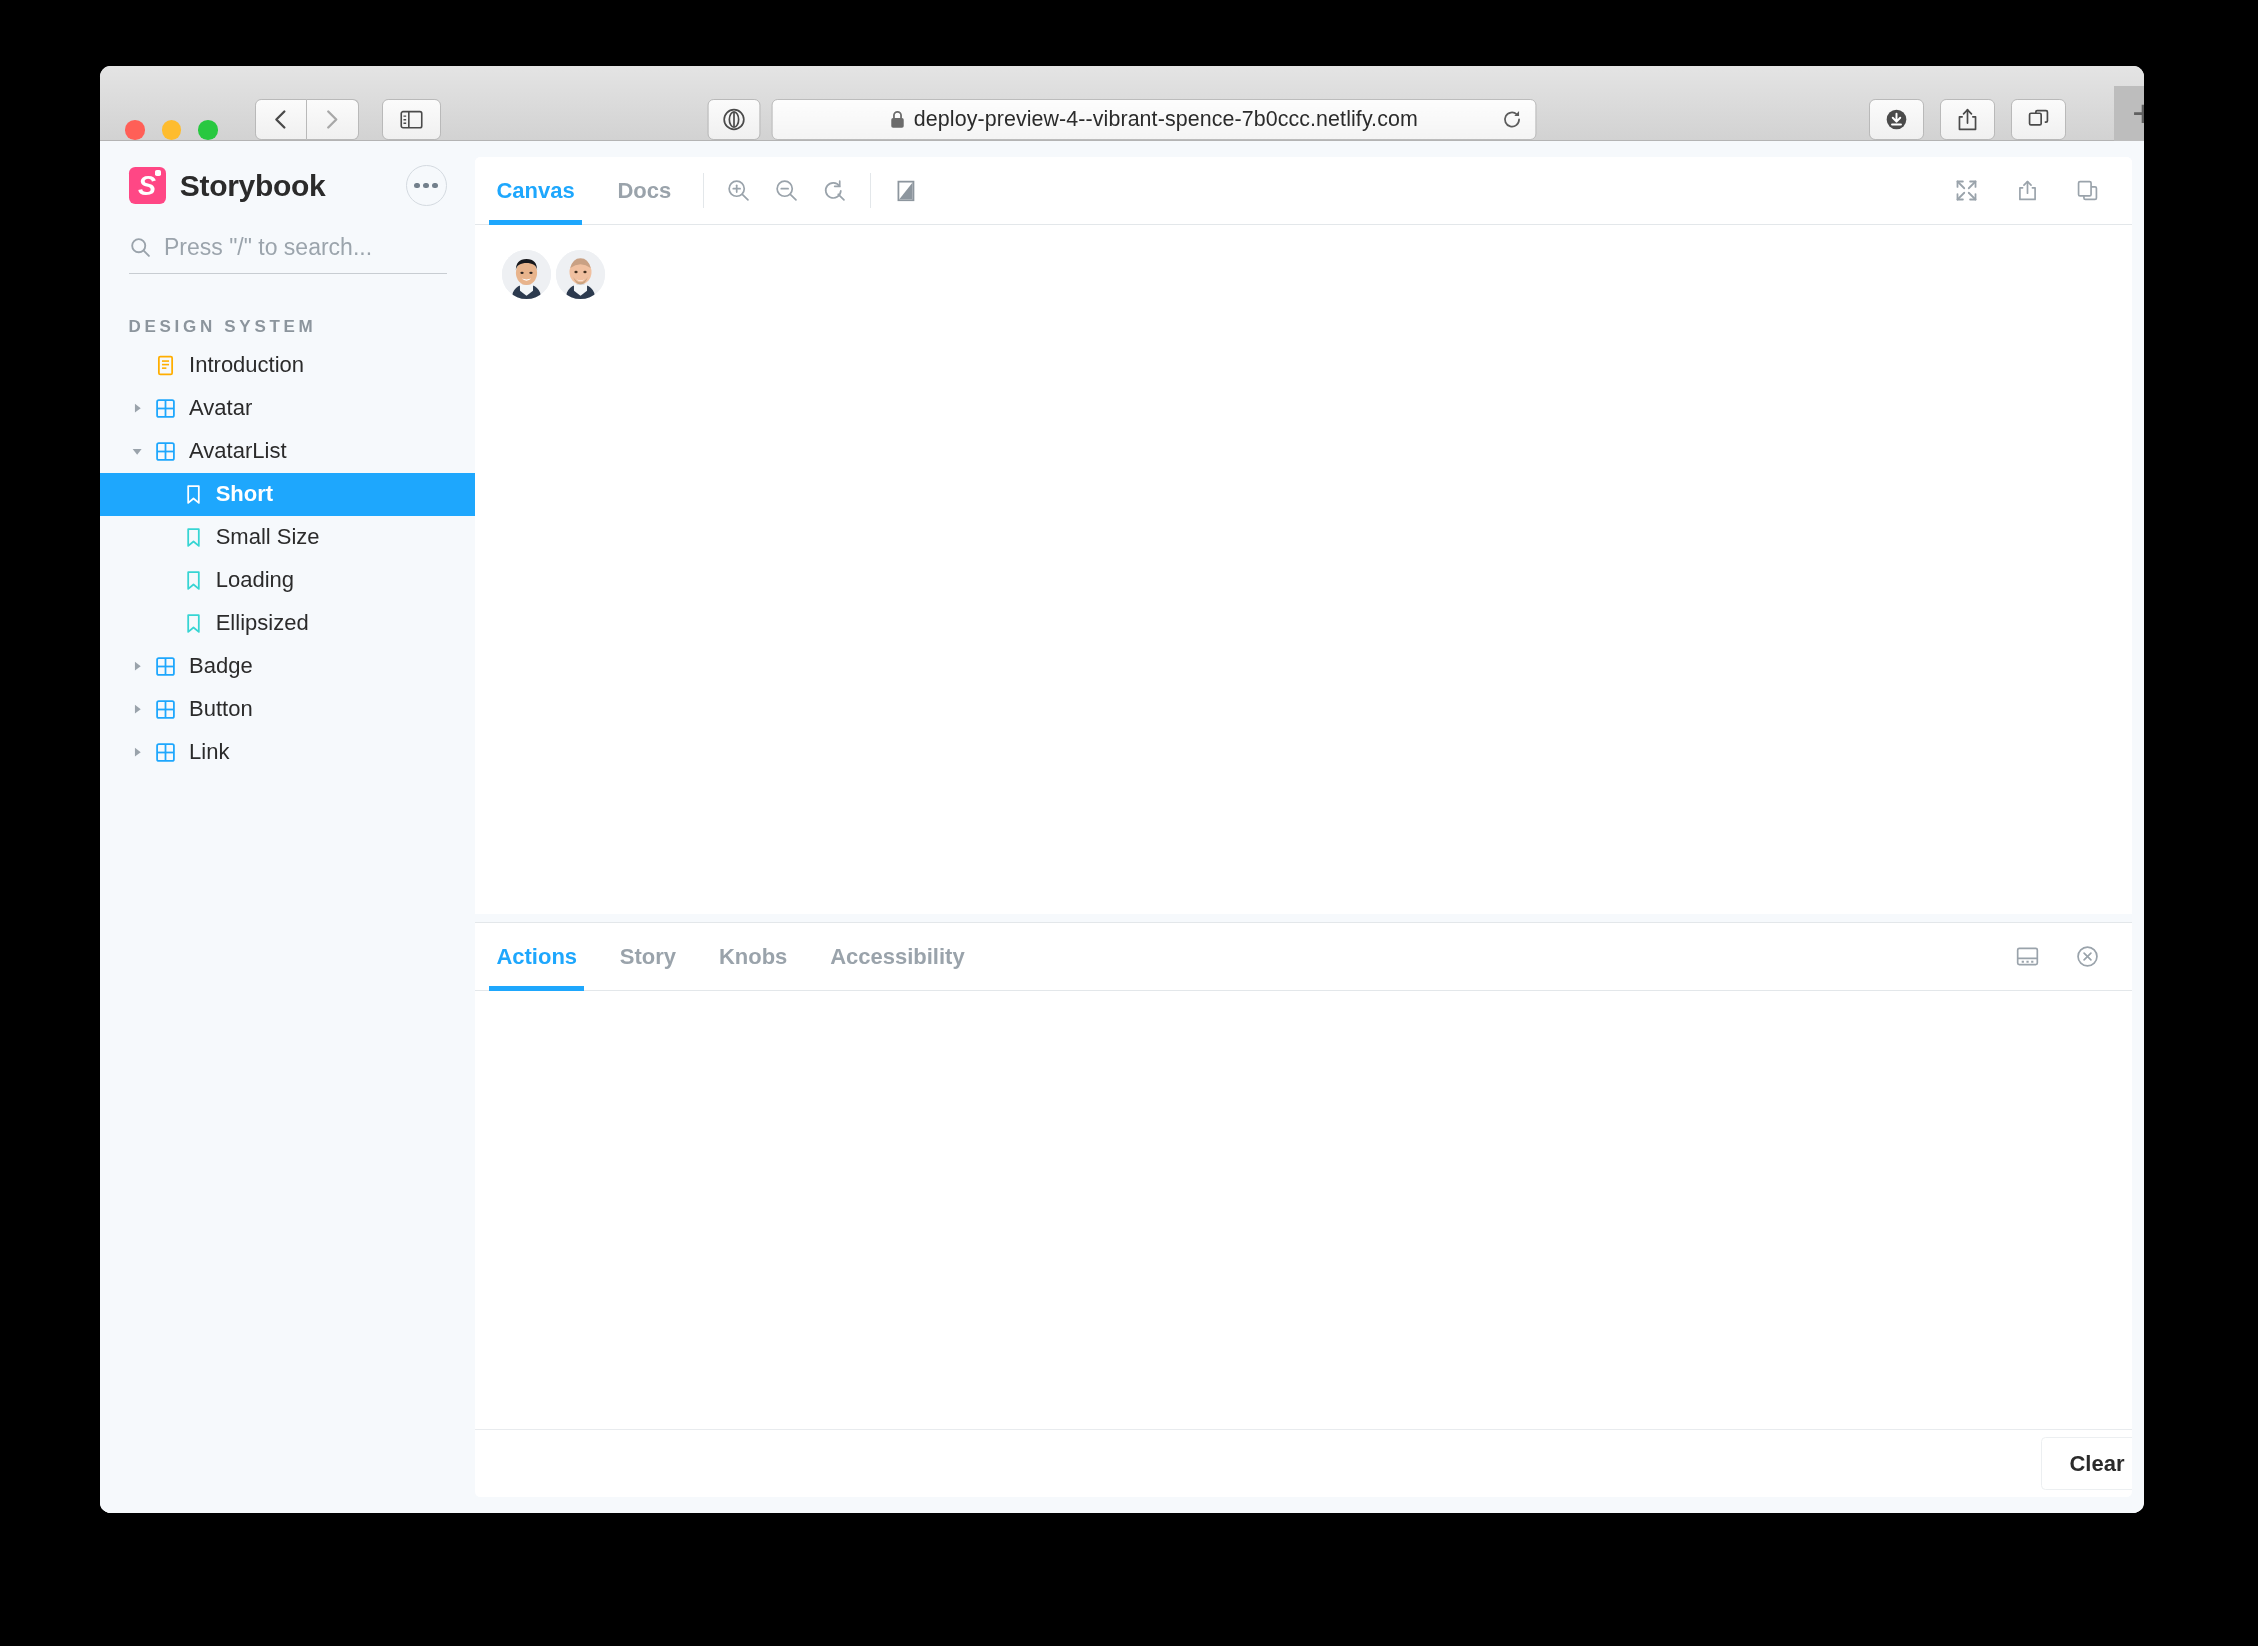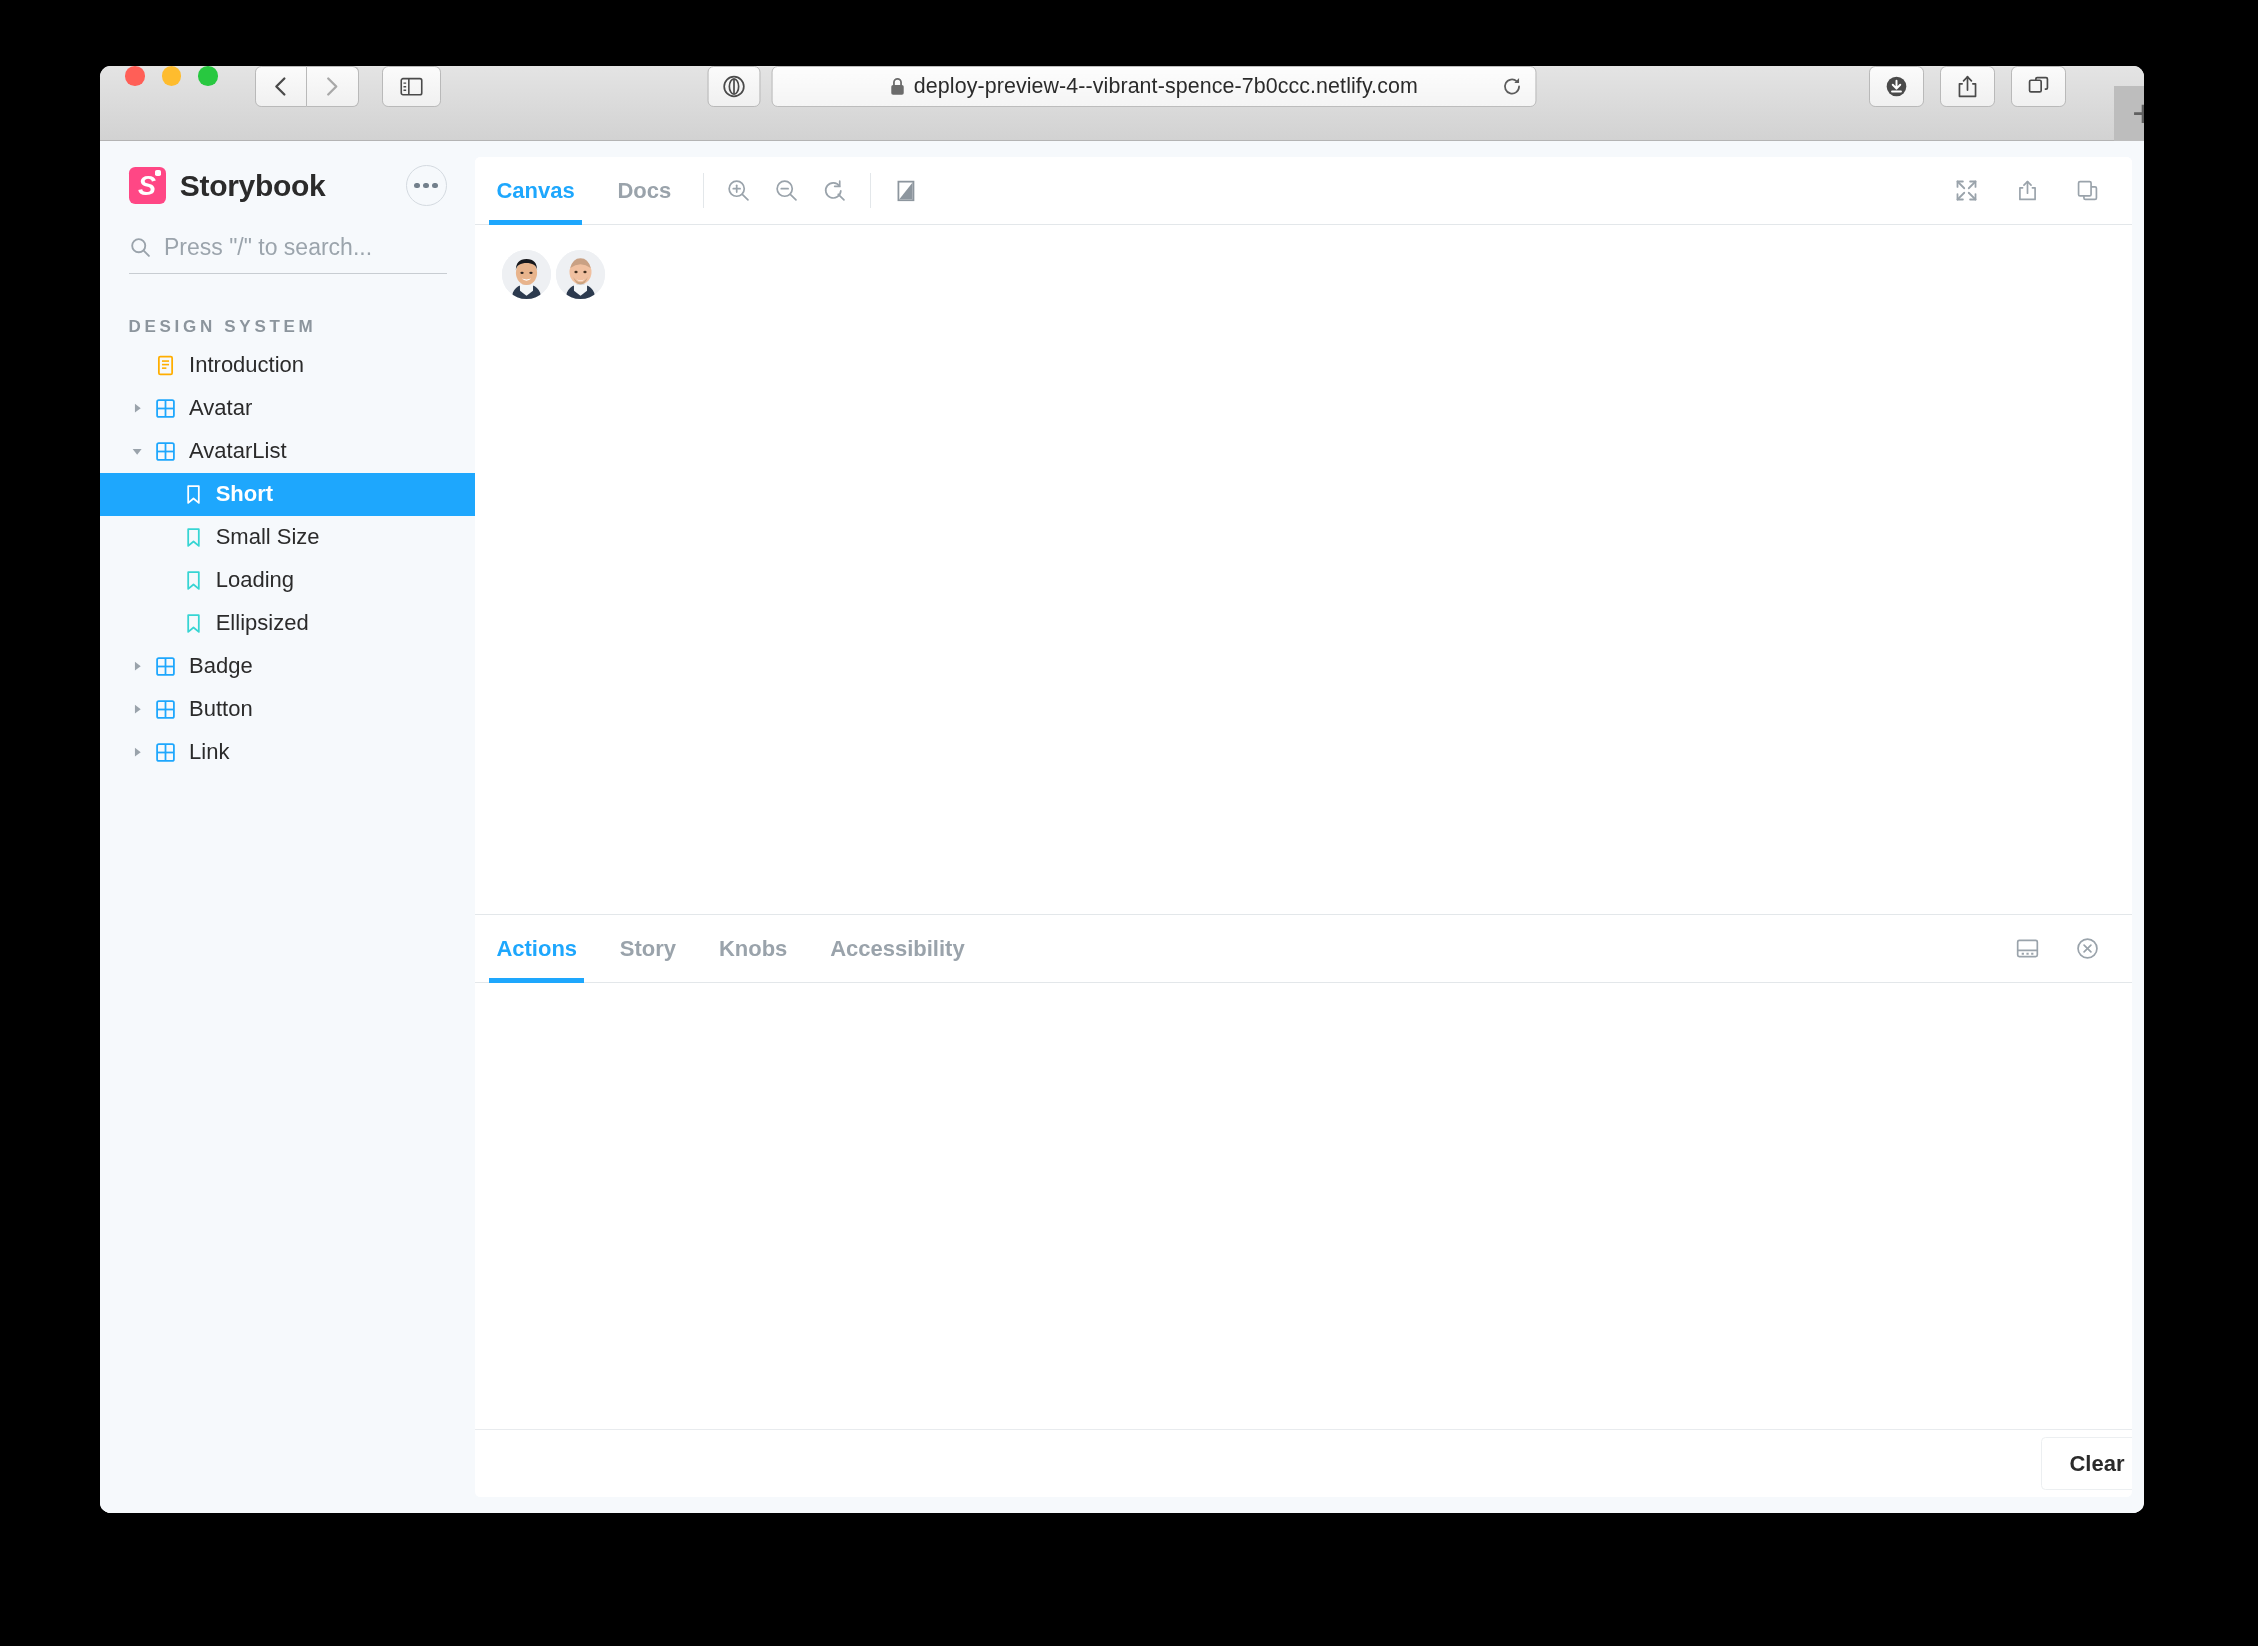--- a/index.html
+++ b/index.html
@@ -25,21 +25,21 @@
     box-shadow: 0 10.7px 45px rgba(0,0,0,0.55);
   }
 
   
   #titlebar {
     position: relative;
     height: 75px;
     background: linear-gradient(to bottom, #e4e4e4 0%, #d2d2d2 100%);
     border-bottom: 0.9px solid #b4b4b4;
     display: flex;
-    align-items: flex-start;
+    align-items: flex-end;
   }
 
   .traffic-lights {
     display: flex;
     gap: 17px;
     margin-left: 25px;
     align-items: center;
   }
   .light { width: 19.6px; height: 19.6px; border-radius: 50%; }
   .light.red    { background: #ff5f57; }
@@ -260,20 +260,21 @@
     color: #ffffff;
   }
   .sb-item.selected .label { font-weight: 700; }
 
   
   #main {
     flex: 1;
     display: flex;
     flex-direction: column;
     padding: 16px 12.5px 16px 0;
+    gap: 8px;
   }
 
   #preview-card {
     background: #ffffff;
     border-radius: 5.3px 5.3px 0 0;
     flex: 0 0 757px;
     display: flex;
     flex-direction: column;
     overflow: hidden;
   }

